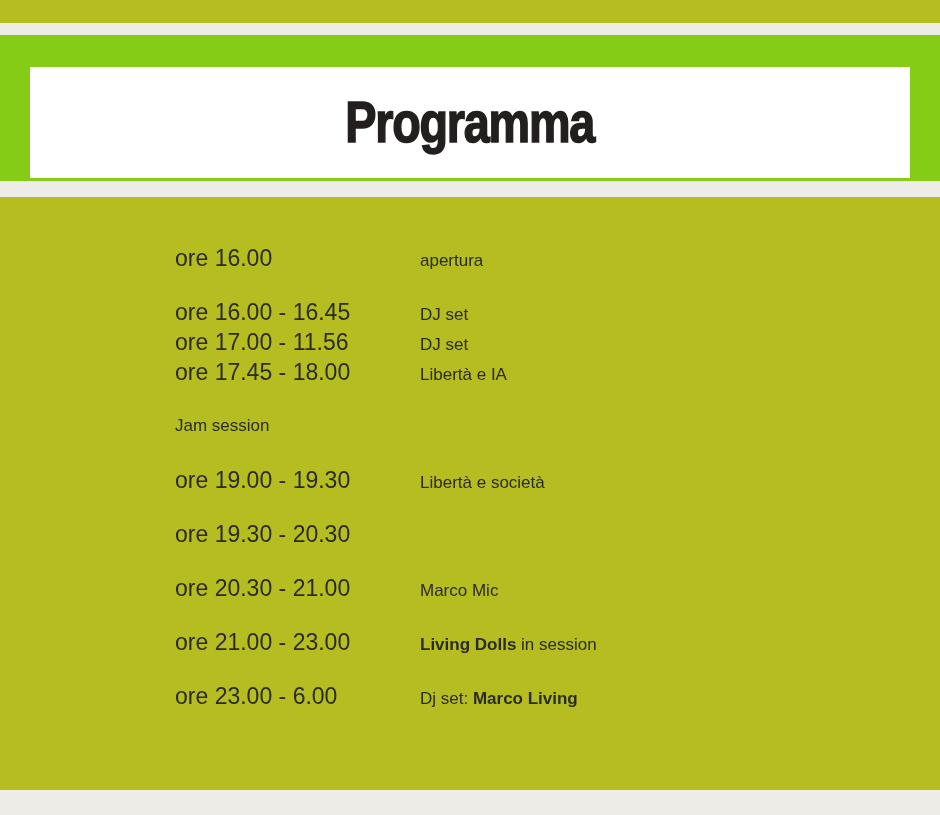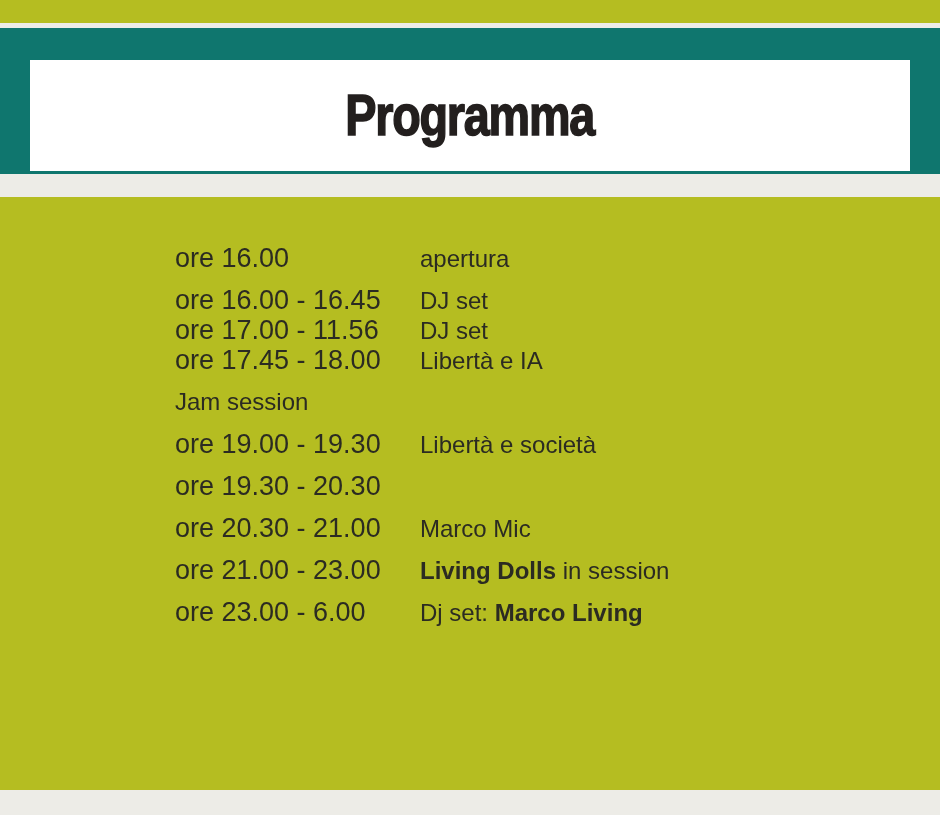--- a/index.html
+++ b/index.html
@@ -27,24 +27,24 @@
     top: 0;
     width: 940px;
     height: 23px;
     background: #b5bd21;
   }
 
   
   .header-area {
     position: absolute;
     left: 0;
-    top: 28px;
+    top: 35px;
     width: 940px;
     height: 146px;
-    background: #0f766e;
+    background: #84cc16;
   }
   .title-card {
     position: absolute;
     left: 30px;
     top: 32px;
     width: 880px;
     height: 111px;
     background: #ffffff;
     display: flex;
     align-items: center;
@@ -79,32 +79,32 @@
     top: 46px;
     width: 740px;
   }
 
   .row {
     display: flex;
     align-items: baseline;
     height: 30px;
   }
   .row.gap-before {
-    margin-top: 12px;
+    margin-top: 24px;
   }
   .time {
     width: 245px;
     flex: 0 0 245px;
-    font-size: 27px;
+    font-size: 23px;
     line-height: 30px;
     color: #2b2b22;
     white-space: nowrap;
   }
   .event {
-    font-size: 24px;
+    font-size: 17px;
     line-height: 30px;
     color: #2b2b22;
     white-space: nowrap;
   }
   .event b {
     font-weight: bold;
   }
 
   
   .bottom-band {

